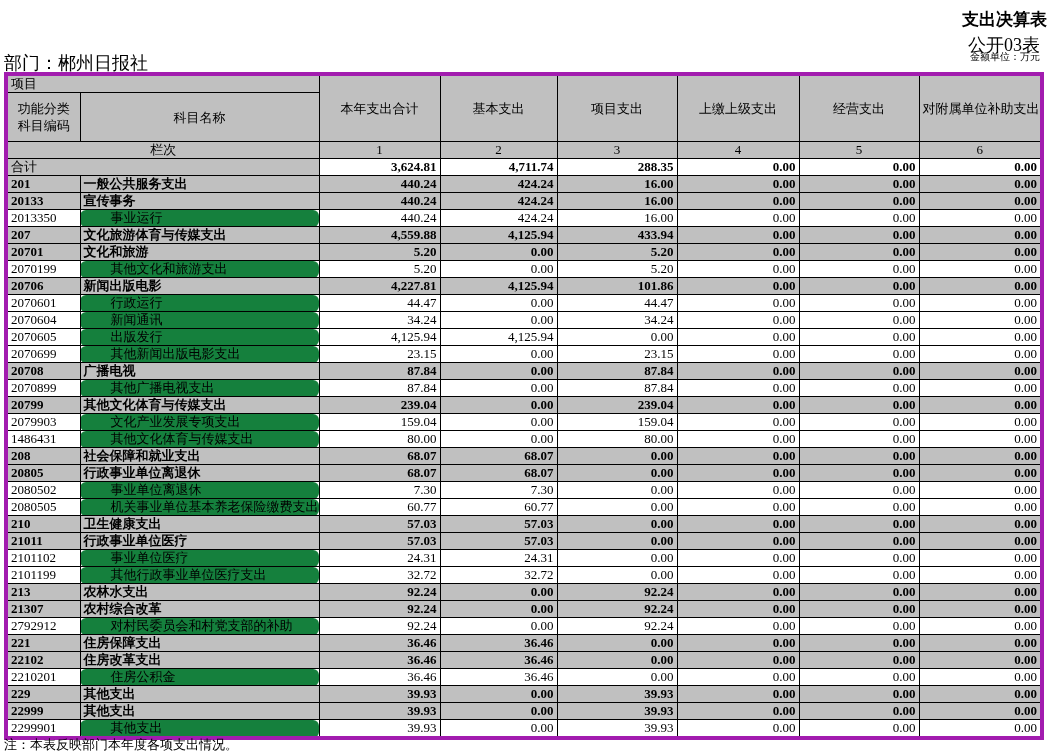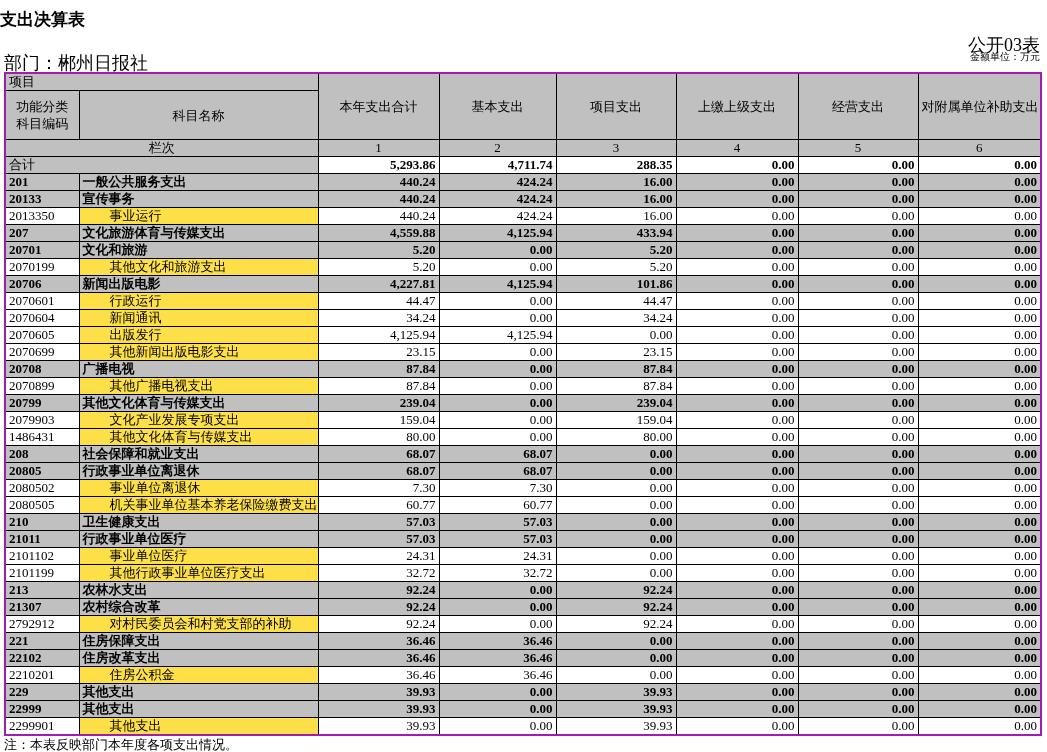--- a/index.html
+++ b/index.html
@@ -5,47 +5,47 @@
   * { margin:0; padding:0; box-sizing:border-box; }
   html,body { width:1047px; height:752px; overflow:hidden; }
   body {
     position:relative;
     background:#ffffff;
     color:#000000;
     font-family:"Liberation Serif","DejaVu Serif",serif;
   }
   .title {
     position:absolute; top:8px; left:0; width:1047px;
-    text-align:left; font-size:17px; font-weight:bold;
+    text-align:right; font-size:17px; font-weight:bold;
   }
   .form-code { position:absolute; top:33px; right:7px; font-size:18px; }
   .dept      { position:absolute; top:51px; left:4px;  font-size:18px; }
   .year      { position:absolute; top:51px; left:343px; font-size:13px;margin-top:19px; }
   .unit      { position:absolute; top:50px; right:7px; font-size:10px; }
   .note      { position:absolute; top:736px; left:4px; font-size:13px; }
 
   table.main {
     position:absolute; left:4px; top:72px; width:1036px;
     border-collapse:collapse; table-layout:fixed;
-    border:2px solid #a21caf;
+    border:4px solid #a21caf;
     font-family:Liberation Serif, serif;
   }
   td {
     border:1px solid #000;
     font-size:13px;
     padding:0 3px;
     height:16px;
     line-height:16px;
     white-space:nowrap;
     overflow:hidden;
     vertical-align:middle;
   }
   tr.hd-b td { height:49px; line-height:17px; }
   .gray { background:#C0C0C0; }
-  .cyan { background:#fde047; }
+  .cyan { background:#15803d;border-radius:6px; }
   .bold { font-weight:bold; }
   .num  { text-align:right; }
   .ctr  { text-align:center; }
   .indent { padding-left:30px; }
 </style>
 </head>
 <body>
 
 <div class="title">支出决算表</div>
 <div class="form-code">公开03表</div>
@@ -85,21 +85,21 @@
       <td colspan="2" class="gray ctr">栏次</td>
       <td class="gray ctr">1</td>
       <td class="gray ctr">2</td>
       <td class="gray ctr">3</td>
       <td class="gray ctr">4</td>
       <td class="gray ctr">5</td>
       <td class="gray ctr">6</td>
     </tr>
   <tr>
         <td class="gray" colspan="2">合计</td>
-        <td class="num bold">5,293.86</td>
+        <td class="num bold">3,624.81</td>
         <td class="num bold">4,711.74</td>
         <td class="num bold">288.35</td>
         <td class="num bold">0.00</td>
         <td class="num bold">0.00</td>
         <td class="num bold">0.00</td>
       </tr>
       <tr>
         <td class="gray bold">201</td>
         <td class="gray bold">一般公共服务支出</td>
         <td class="num gray bold">440.24</td>

